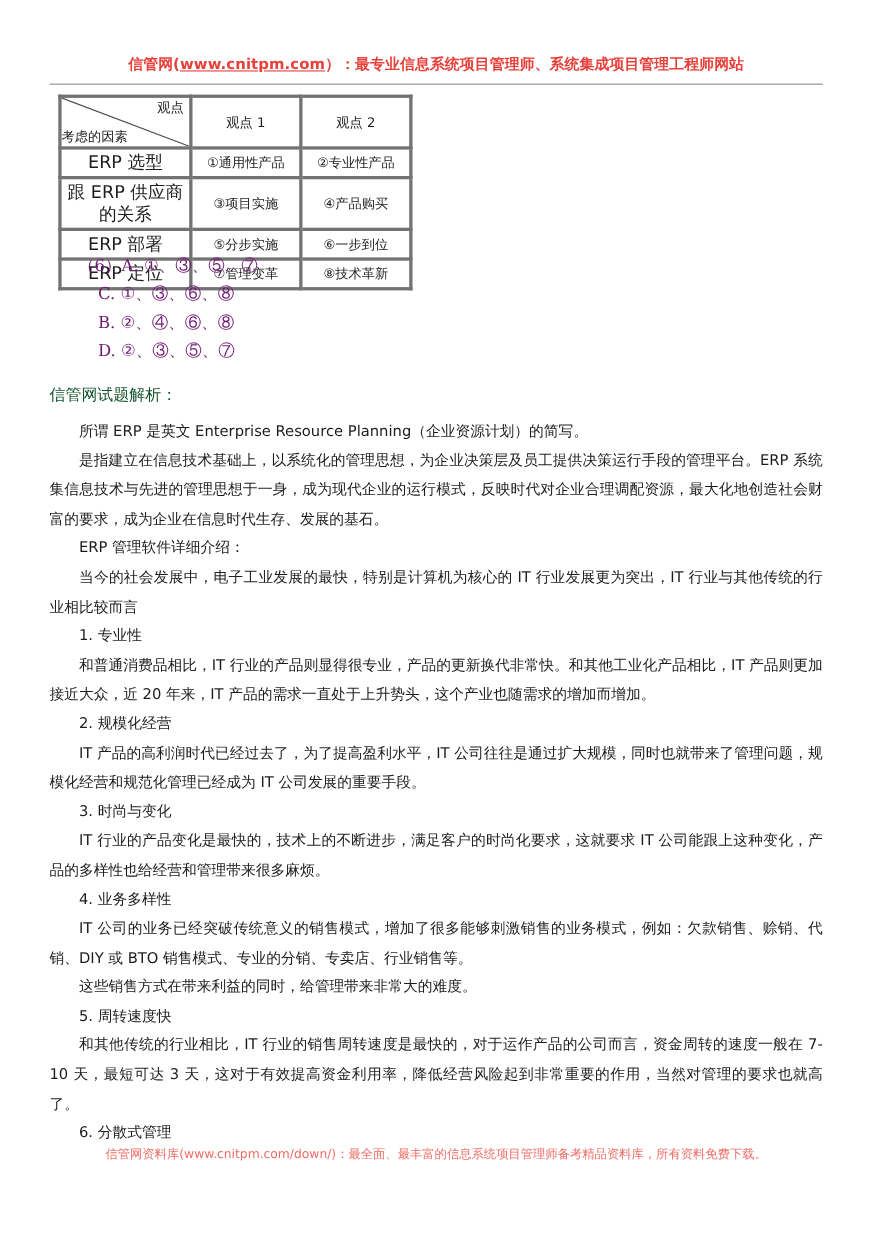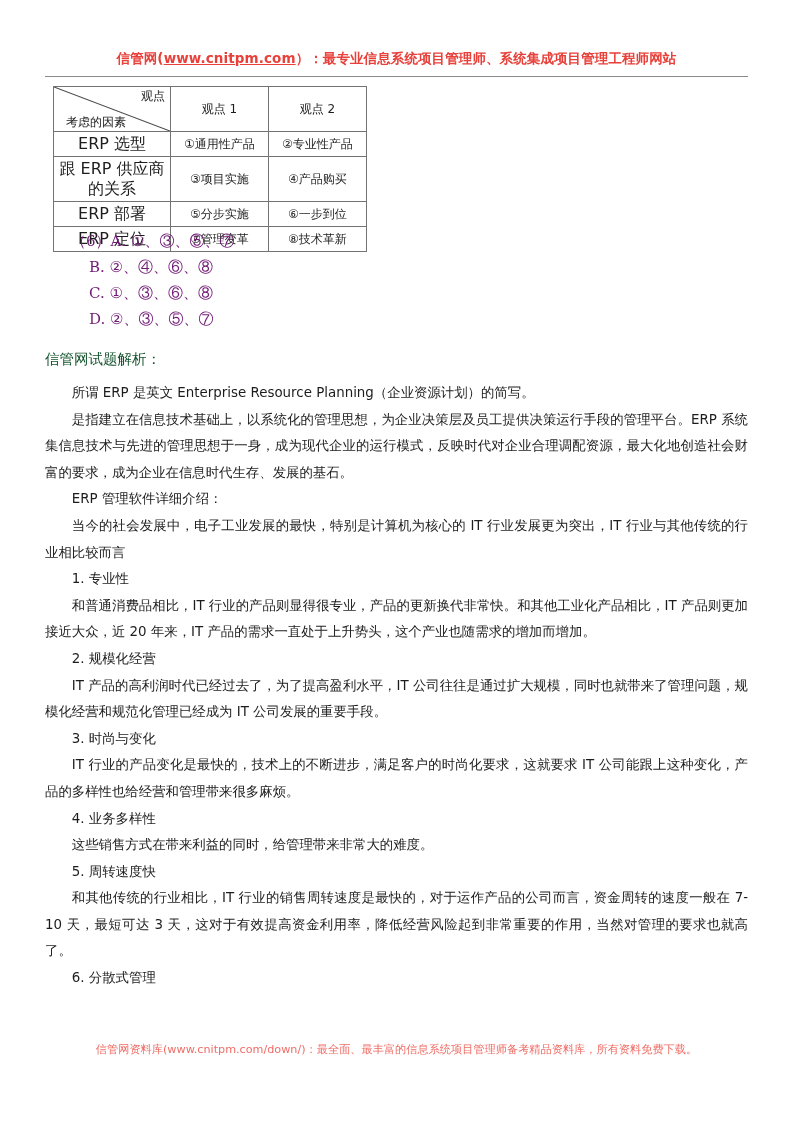--- a/index.html
+++ b/index.html
@@ -61,21 +61,21 @@
     width: 292px;
   }
   table.opinion-table {
     border-collapse: collapse;
     width: 292px;
     table-layout: fixed;
     font-size: 12px;
     color: #1d1d1d;
   }
   table.opinion-table td {
-    border: 1px solid #737373;
+    border: 3px solid #737373;
     text-align: center;
     vertical-align: middle;
     padding: 2px 3px;
     line-height: 1.25;
     font-family: "DejaVu Sans", "Liberation Sans", sans-serif;
   }
   td.corner-cell {
     position: relative;
     height: 40px;
     padding: 0;
@@ -88,21 +88,21 @@
     height: 100%;
   }
   .corner-tr {
     position: absolute;
     right: 5px;
     top: 2px;
     font-size: 12px;
   }
   .corner-bl {
     position: absolute;
-    left: 12px;
+    left: 0;
     bottom: 1px;
     font-size: 12px;
   }
   td.factor-cell {
     width: 110px;
     font-size: 16px;
     height: 19px;
   }
   td.factor-cell.tall {
     height: 36px;
@@ -219,39 +219,40 @@
           <td class="factor-cell">ERP 定位</td>
           <td class="op-cell">⑦管理变革</td>
           <td class="op-cell">⑧技术革新</td>
         </tr>
       </tbody>
     </table>
   </div>
 
   <div class="choices">
     <div class="choice-line first"><span>（6）</span><span>A.</span>&nbsp;<span>①、③、⑤、⑦</span></div>
+    <div class="choice-line rest"><span>C.</span>&nbsp;<span>①、③、⑥、⑧</span></div>
     <div class="choice-line rest"><span>B.</span>&nbsp;<span>②、④、⑥、⑧</span></div>
-    <div class="choice-line rest"><span>C.</span>&nbsp;<span>①、③、⑥、⑧</span></div>
     <div class="choice-line rest"><span>D.</span>&nbsp;<span>②、③、⑤、⑦</span></div>
   </div>
 
   <div class="analysis-title">信管网试题解析：</div>
 
   <div class="body-copy">
     <p>所谓 ERP 是英文 Enterprise Resource Planning（企业资源计划）的简写。</p>
     <p>是指建立在信息技术基础上，以系统化的管理思想，为企业决策层及员工提供决策运行手段的管理平台。ERP 系统集信息技术与先进的管理思想于一身，成为现代企业的运行模式，反映时代对企业合理调配资源，最大化地创造社会财富的要求，成为企业在信息时代生存、发展的基石。</p>
     <p>ERP 管理软件详细介绍：</p>
     <p>当今的社会发展中，电子工业发展的最快，特别是计算机为核心的 IT 行业发展更为突出，IT 行业与其他传统的行业相比较而言</p>
     <p class="heading">1. 专业性</p>
     <p>和普通消费品相比，IT 行业的产品则显得很专业，产品的更新换代非常快。和其他工业化产品相比，IT 产品则更加接近大众，近 20 年来，IT 产品的需求一直处于上升势头，这个产业也随需求的增加而增加。</p>
     <p class="heading">2. 规模化经营</p>
     <p>IT 产品的高利润时代已经过去了，为了提高盈利水平，IT 公司往往是通过扩大规模，同时也就带来了管理问题，规模化经营和规范化管理已经成为 IT 公司发展的重要手段。</p>
     <p class="heading">3. 时尚与变化</p>
     <p>IT 行业的产品变化是最快的，技术上的不断进步，满足客户的时尚化要求，这就要求 IT 公司能跟上这种变化，产品的多样性也给经营和管理带来很多麻烦。</p>
     <p class="heading">4. 业务多样性</p>
+    <p>IT 公司的业务已经突破传统意义的销售模式，增加了很多能够刺激销售的业务模式，例如：欠款销售、赊销、代销、DIY 或 BTO 销售模式、专业的分销、专卖店、行业销售等。</p>
     <p>这些销售方式在带来利益的同时，给管理带来非常大的难度。</p>
     <p class="heading">5. 周转速度快</p>
     <p>和其他传统的行业相比，IT 行业的销售周转速度是最快的，对于运作产品的公司而言，资金周转的速度一般在 7-10 天，最短可达 3 天，这对于有效提高资金利用率，降低经营风险起到非常重要的作用，当然对管理的要求也就高了。</p>
     <p class="heading">6. 分散式管理</p>
   </div>
 
   <div class="site-footer">信管网资料库(www.cnitpm.com/down/)：最全面、最丰富的信息系统项目管理师备考精品资料库，所有资料免费下载。</div>
 
 </div>
 

